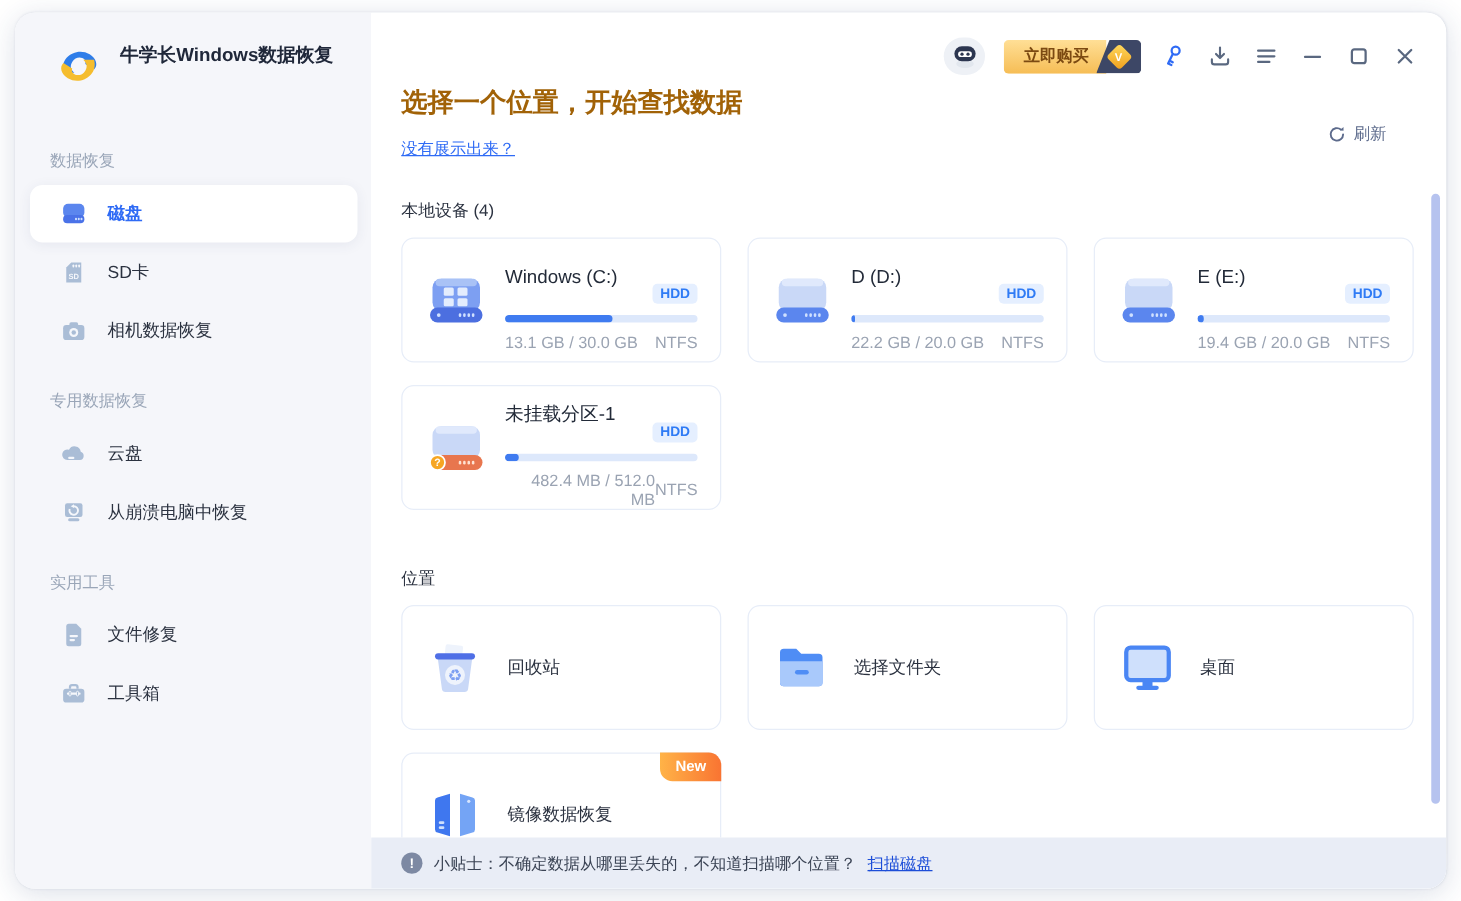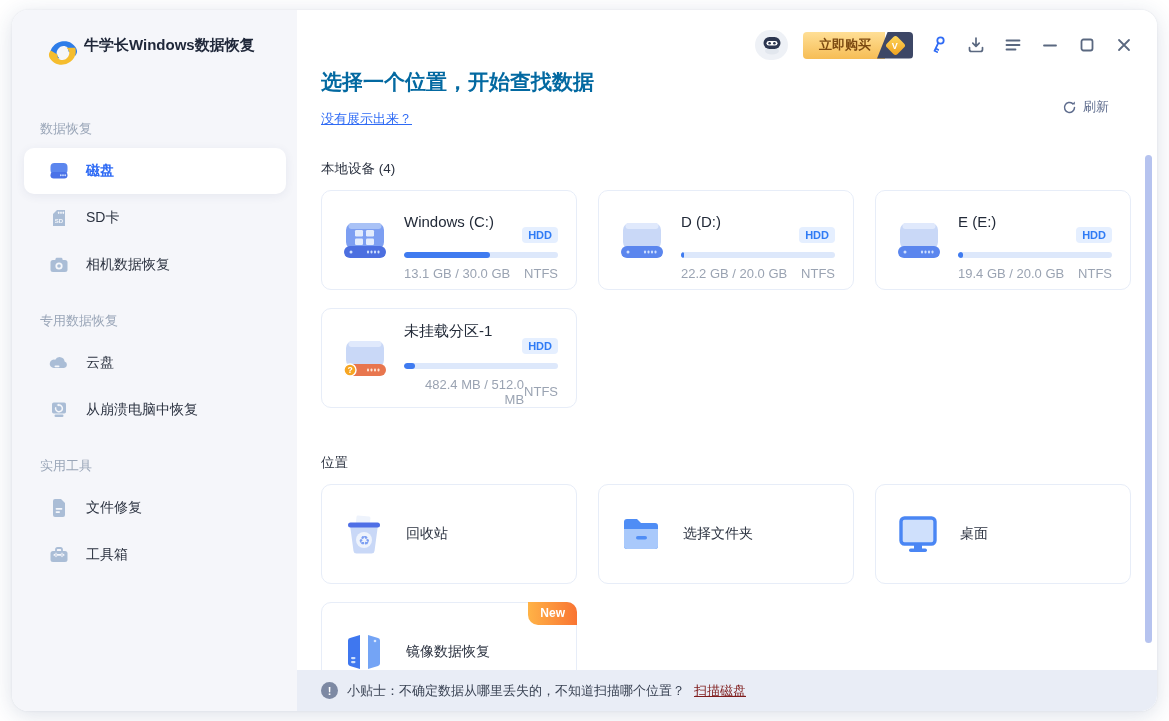--- a/index.html
+++ b/index.html
@@ -7,21 +7,21 @@
 
   .window {
     position:absolute; left:12px; top:10px; width:1145px; height:701px;
     border-radius:16px; background:#fff; overflow:hidden;
     box-shadow:0 4px 22px rgba(40,60,110,.16), 0 0 2px rgba(40,60,110,.10);
     display:flex;
   }
 
   
   .sidebar { width:285px; min-width:285px; background:#f5f6fa; height:100%; }
-  .logo-row { display:flex; padding:22px 20px 0 30px; align-items:flex-start; }
+  .logo-row { display:flex; gap:12px; padding:22px 20px 0 30px; align-items:flex-start; }
   .logo-mark { width:42px; height:42px; flex:0 0 auto; }
   .app-title { font-size:15px; font-weight:bold; color:#20283a; line-height:1.45; padding-top:2px; }
 
   .side-section-label { font-size:13px; color:#9aa6b8; margin:0 0 10px 28px; }
   .lbl-1 { margin-top:46px; }
   .lbl-2 { margin-top:24px; }
   .lbl-3 { margin-top:24px; }
 
   .side-item {
     height:46px; margin:0 11px 1px 12px; border-radius:10px;
@@ -38,21 +38,21 @@
   .robot-chip { width:33px; height:30px; border-radius:16px; background:#eef1f6; display:flex; align-items:center; justify-content:center; cursor:pointer; }
   .buy-btn { display:flex; height:27px; border-radius:4px; overflow:hidden; cursor:pointer; }
   .buy-left { background:linear-gradient(#ffdf96,#f6bd55); color:#7c4a12; font-size:13px; font-weight:bold; display:flex; align-items:center; padding:0 14px 0 16px; }
   .buy-right { width:36px; background:#3d4766; clip-path:polygon(30% 0,100% 0,100% 100%,0 100%); display:flex; align-items:center; justify-content:center; margin-left:-8px; }
   .vip-diamond { width:15px; height:15px; background:linear-gradient(135deg,#ffd95e,#efa githubb);
   }
   .vip-diamond { width:15px; height:15px; background:linear-gradient(135deg,#ffd95e,#ef9f1c); border-radius:3px; transform:rotate(45deg); display:flex; align-items:center; justify-content:center; }
   .vip-diamond span { transform:rotate(-45deg); font-size:9px; font-weight:bold; color:#fff; }
   .tool-ic { width:22px; height:22px; display:flex; align-items:center; justify-content:center; cursor:pointer; }
 
-  .page-title { font-size:21px; font-weight:bold; color:#0369a1; margin:58px 0 0 24px; }
+  .page-title { font-size:21px; font-weight:bold; color:#a16207; margin:58px 0 0 24px; }
   .not-shown { display:inline-block; margin:14px 0 0 24px; font-size:13px; color:#2f6bf5; text-decoration:underline; cursor:pointer; }
   .refresh-btn { position:absolute; top:88px; right:48px; display:flex; align-items:center; gap:6px; font-size:13px; color:#5d6b8c; cursor:pointer; }
 
   .content { position:absolute; top:0; left:0; right:0; height:660px; overflow:hidden; padding:0 26px 0 24px; }
   .group-label { font-size:13.5px; color:#2b3240; margin-bottom:12px; }
 
   .card-grid { display:grid; grid-template-columns:repeat(3,1fr); gap:18px 21px; }
   .card {
     height:100px; border:1px solid #e7edf8; border-radius:10px; background:#fff;
     display:flex; align-items:center; padding:0 18px 0 20px; gap:16px; cursor:pointer; position:relative;
@@ -74,21 +74,21 @@
     position:absolute; top:-1px; right:-1px; background:linear-gradient(90deg,#ffb347,#f97432);
     color:#fff; font-size:12px; font-weight:bold; padding:4px 12px 5px;
     border-radius:0 10px 0 10px;
   }
 
   .tipbar {
     position:absolute; left:0; right:0; bottom:0; height:41px; background:#e9edf6;
     display:flex; align-items:center; gap:9px; padding-left:24px; font-size:13px; color:#3a4354; z-index:4;
   }
   .tip-ic { width:17px; height:17px; border-radius:50%; background:#7d89a3; color:#fff; font-size:11px; font-weight:bold; display:flex; align-items:center; justify-content:center; }
-  .tip-link { color:#7f1d1d; text-decoration:underline; cursor:pointer; }
+  .tip-link { color:#1d4ed8; text-decoration:underline; cursor:pointer; }
 
   .scroll-thumb { position:absolute; right:5px; top:145px; width:7px; height:488px; border-radius:4px; background:#b6c3ef; z-index:6; cursor:pointer; }
 </style>
 </head>
 <body>
 
 <div class="window">
 
   <div class="sidebar">
     <div class="logo-row">

